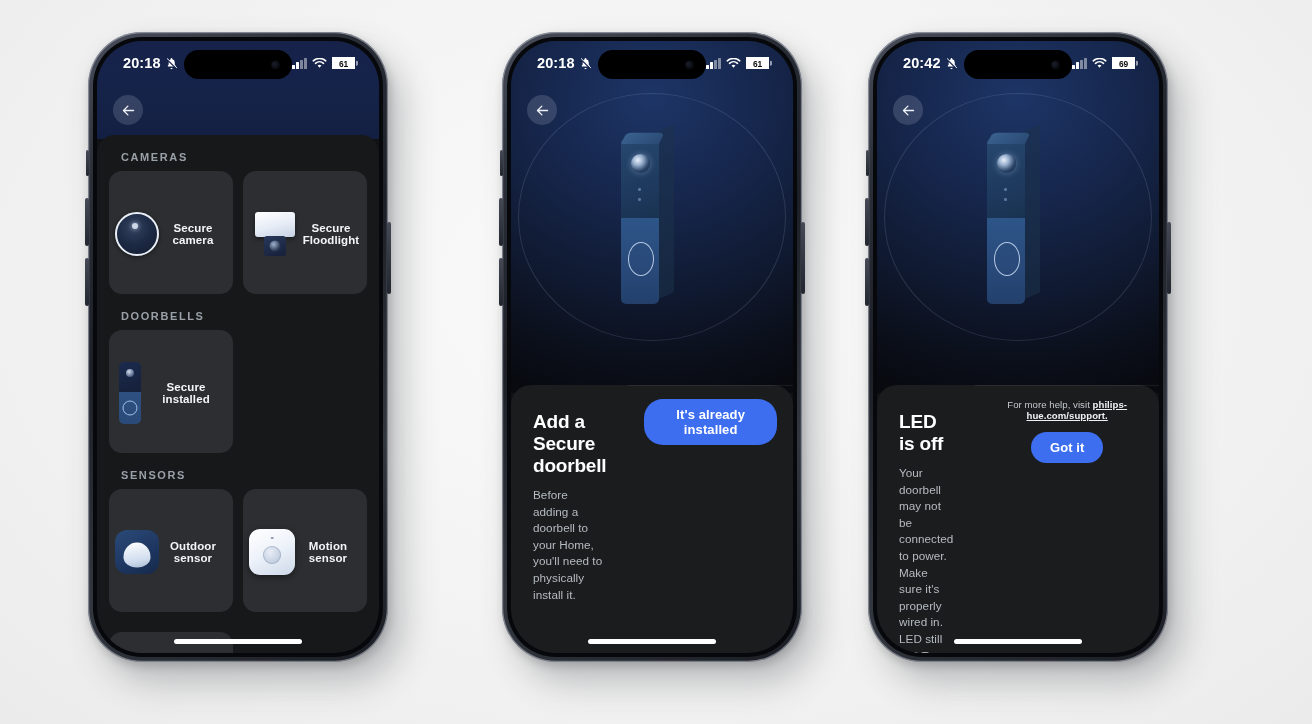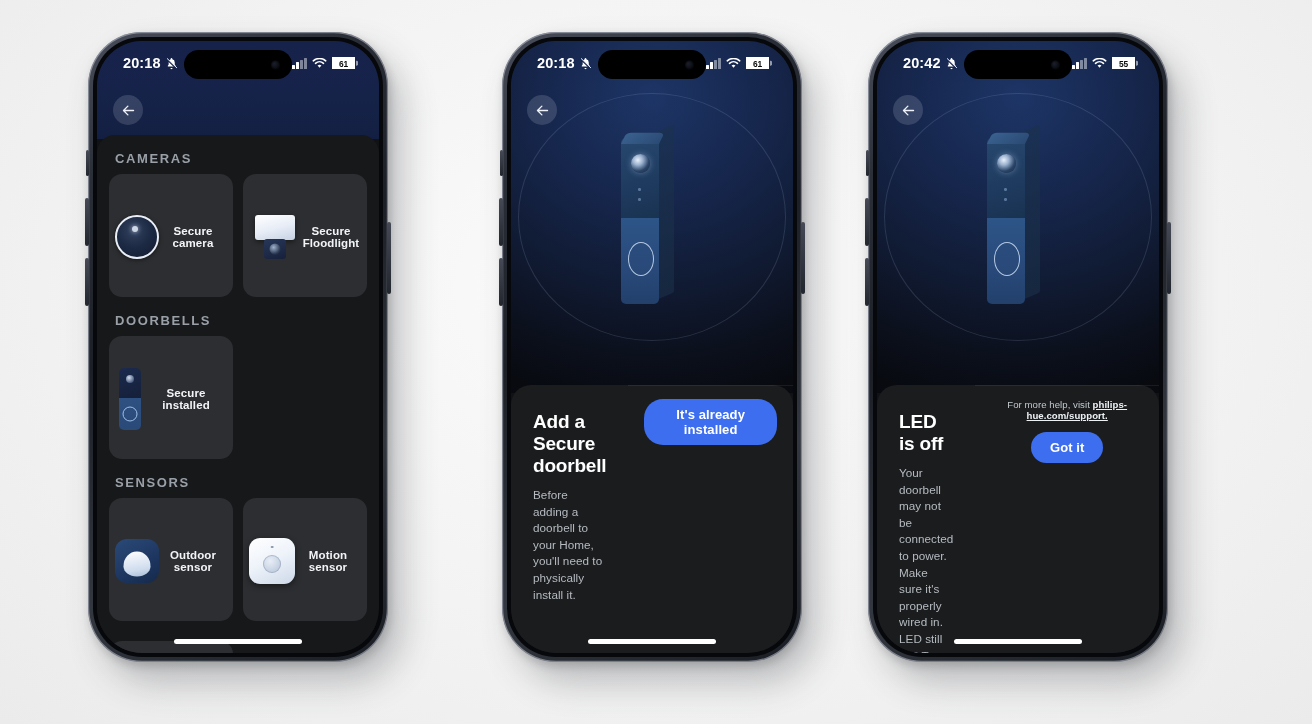--- a/index.html
+++ b/index.html
@@ -92,22 +92,22 @@
   .p1-top{
     position:absolute; top:0; left:0; right:0; height:98px;
     background:linear-gradient(180deg,#16224a 0%,#162349 55%,#131f42 100%);
   }
   .p1-sheet{
     position:absolute; top:94px; left:0; right:0; bottom:0;
     background:#16181a; border-radius:18px 18px 0 0;
     padding:16px 12px 0 12px; overflow:hidden;
   }
   .sec-label{
-    font-size:13px; font-weight:700; letter-spacing:1.6px; color:#9aa0a8;
-    margin:0 0 8px 6px; text-transform:uppercase;
+    font-size:11px; font-weight:700; letter-spacing:1.6px; color:#9aa0a8;
+    margin:0 0 8px 12px; text-transform:uppercase;
   }
   .grid2{ display:grid; grid-template-columns:1fr 1fr; gap:10px; }
   .card{
     background:#2c2e31; border-radius:13px; height:123px;
     display:flex; align-items:center; justify-content:space-between;
     padding:16px 6px 14px;
   }
   .card .cap{
     font-size:11.5px; font-weight:600; color:#f2f4f6; letter-spacing:.1px; text-align:center;
   }
@@ -517,21 +517,21 @@
                 <i></i>
                 <i></i>
                 <i></i>
               </span>
             <svg width="15" height="11" viewBox="0 0 16 12">
               <path d="M8 10.6 5.9 8.2a3.2 3.2 0 0 1 4.2 0z" fill="#fff"></path>
               <path d="M3.6 5.8a6.6 6.6 0 0 1 8.8 0" stroke="#fff" stroke-width="1.7" fill="none" stroke-linecap="round"></path>
               <path d="M1.2 3.1a10.2 10.2 0 0 1 13.6 0" stroke="#fff" stroke-width="1.7" fill="none" stroke-linecap="round"></path>
             </svg>
             <span class="batt">
-              <span>55</span>
+              <span>69</span>
             </span>
           </div>
         </div>
 
         <div class="backbtn">
           <svg width="15" height="15" viewBox="0 0 24 24">
             <path d="M20 12H5M11 5l-7 7 7 7" stroke="#eef2f8" stroke-width="2.2" fill="none" stroke-linecap="round" stroke-linejoin="round"></path>
           </svg>
         </div>
 

